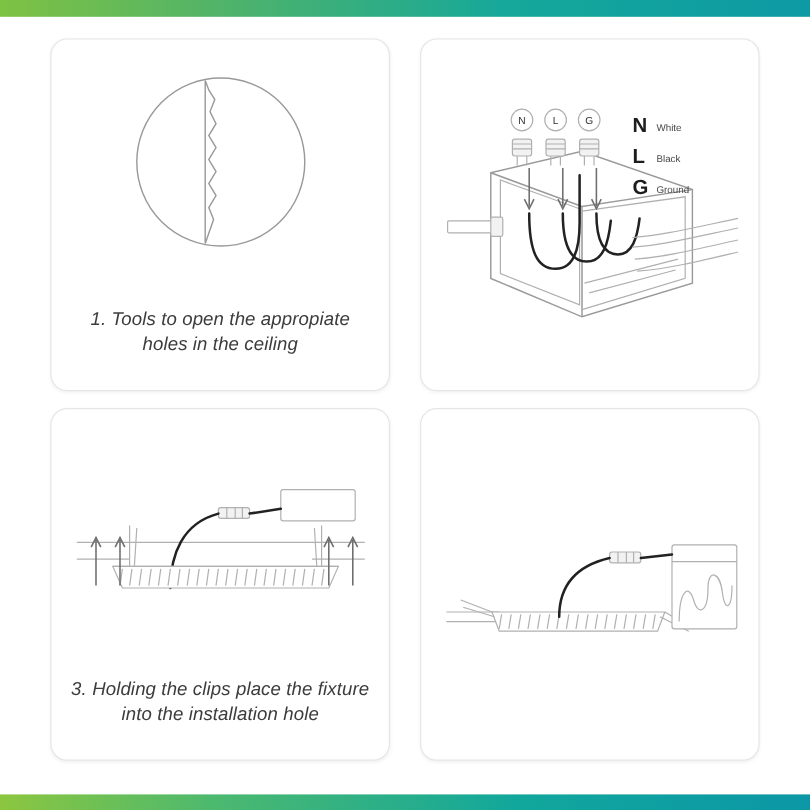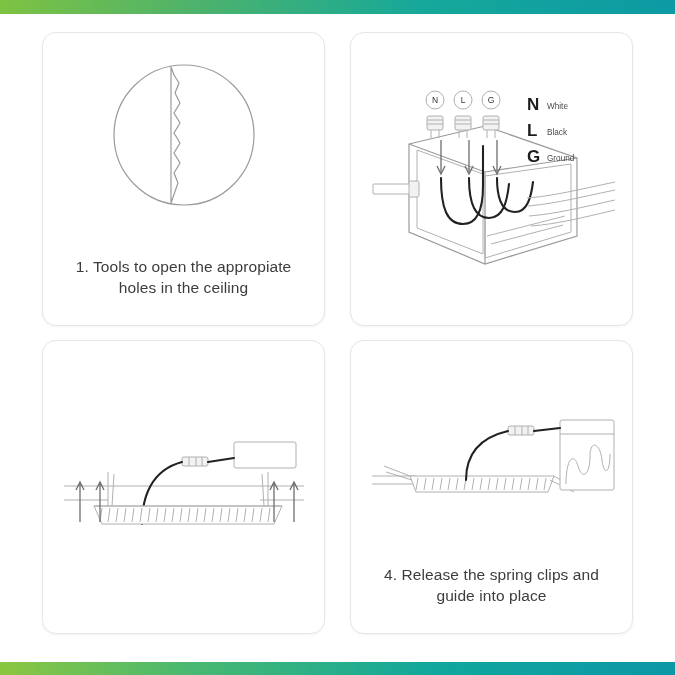--- a/index.html
+++ b/index.html
@@ -70,20 +70,21 @@
   }
   .caption {
     flex: 0 0 auto;
     width: 100%;
     padding: 0 16px 26px 16px;
     text-align: center;
     font-size: 15.5px;
     line-height: 1.35;
     color: #3c3c3c;
     letter-spacing: 0.1px;
+    font-style: italic;
   }
   .caption.one-line { padding-bottom: 42px; }
 
   svg { display: block; overflow: visible; }
   .ln { fill: none; stroke: #9a9a9a; stroke-width: 1.2; }
   .ln-thin { fill: none; stroke: #b0b0b0; stroke-width: 1; }
   .ln-dark { fill: none; stroke: #6e6e6e; stroke-width: 1.3; }
   .ln-black { fill: none; stroke: #222; stroke-width: 2.1; stroke-linecap: round; }
   .fillw { fill: #ffffff; }
   .fillg { fill: #f2f2f2; }
@@ -282,20 +283,21 @@
           </g>
 
           <g>
             <path class="ln-dark" d="M24 108 L24 70 M20 76 L24 68 L28 76"></path>
             <path class="ln-dark" d="M44 108 L44 70 M40 76 L44 68 L48 76"></path>
             <path class="ln-dark" d="M218 108 L218 70 M214 76 L218 68 L222 76"></path>
             <path class="ln-dark" d="M238 108 L238 70 M234 76 L238 68 L242 76"></path>
           </g>
         </svg>
       </div>
+      <div class="caption">3. Holding the clips place the fixture into the installation hole</div>
     </div>
 
     <div class="card">
       <div class="figure">
         <svg width="256" height="150" viewBox="0 0 256 150">
 
           <path class="ln-thin" d="M8 96 L52 96"></path>
           <path class="ln-thin" d="M8 104 L52 104"></path>
 
           <g>
@@ -336,17 +338,16 @@
 
           <g>
             <rect class="ln-thin fillg" x="144" y="46" width="26" height="9" rx="2"></rect>
             <path class="ln-thin" d="M151 46 L151 55 M158 46 L158 55 M164 46 L164 55"></path>
           </g>
 
           <path class="ln-black" d="M102 100 C102 76, 114 58, 144 51"></path>
           <path class="ln-black" d="M170 51 L196 48"></path>
         </svg>
       </div>
-      <div class="caption">4. Release the spring clips and guide into place</div>
     </div>
 
   </div>
 </div>
 
 </body></html>

